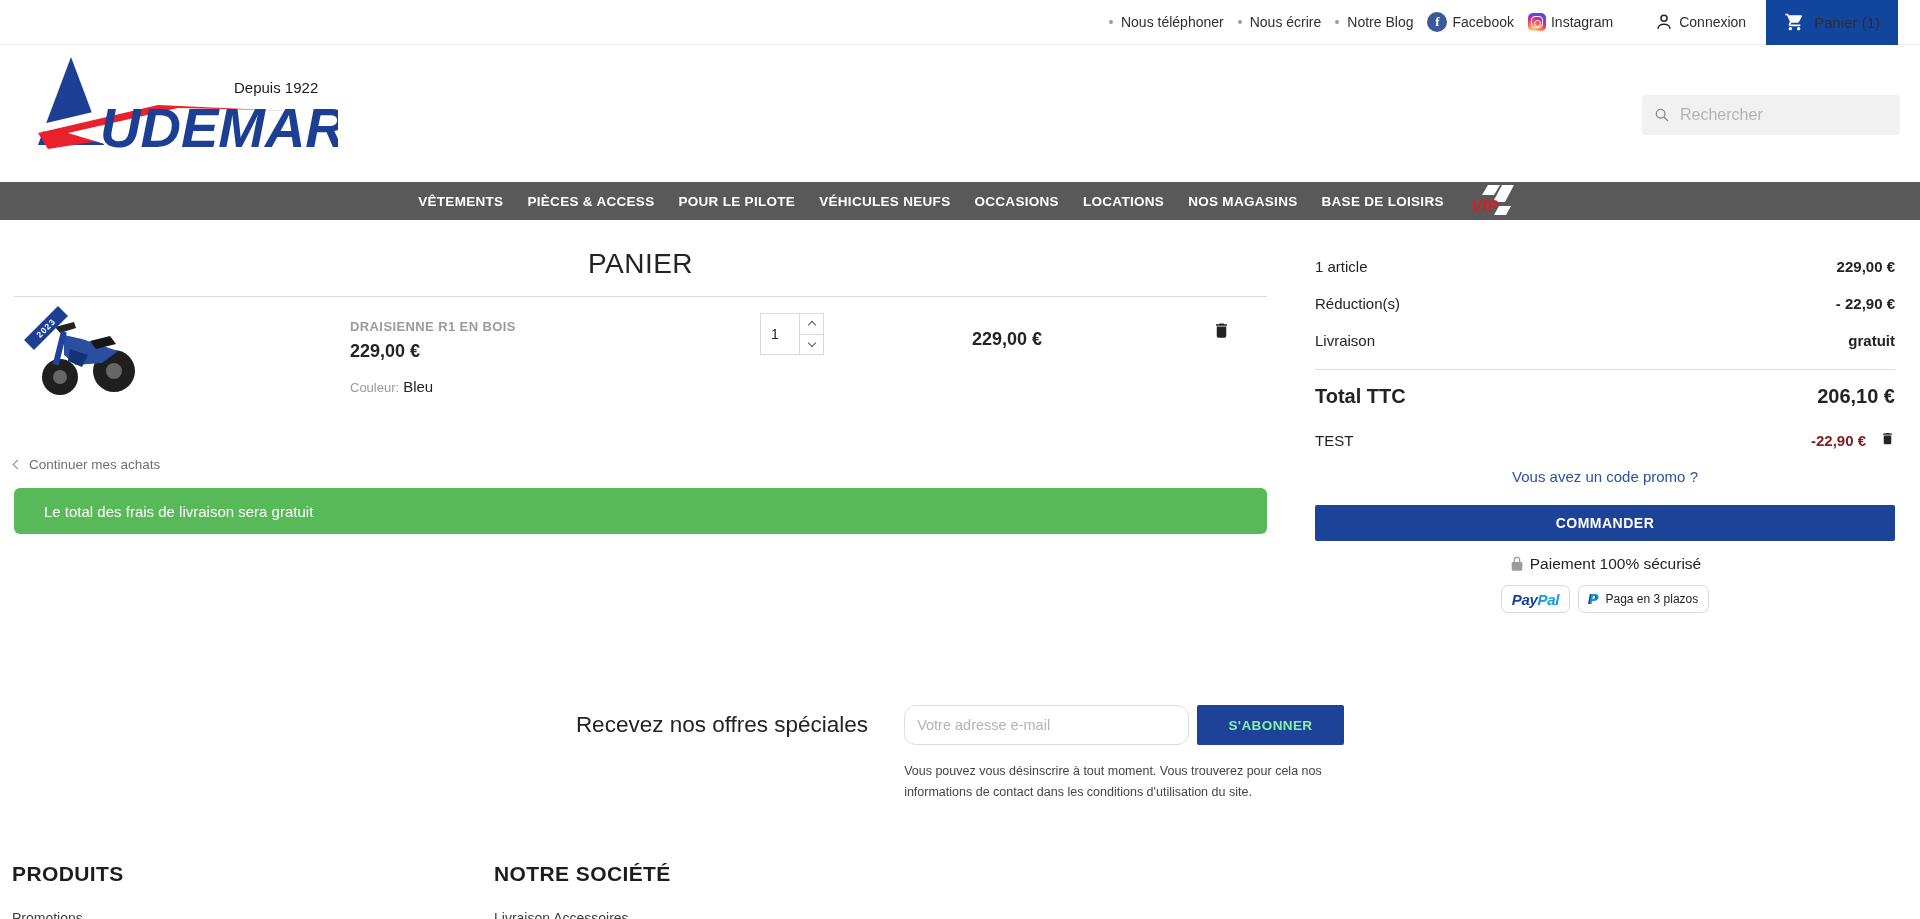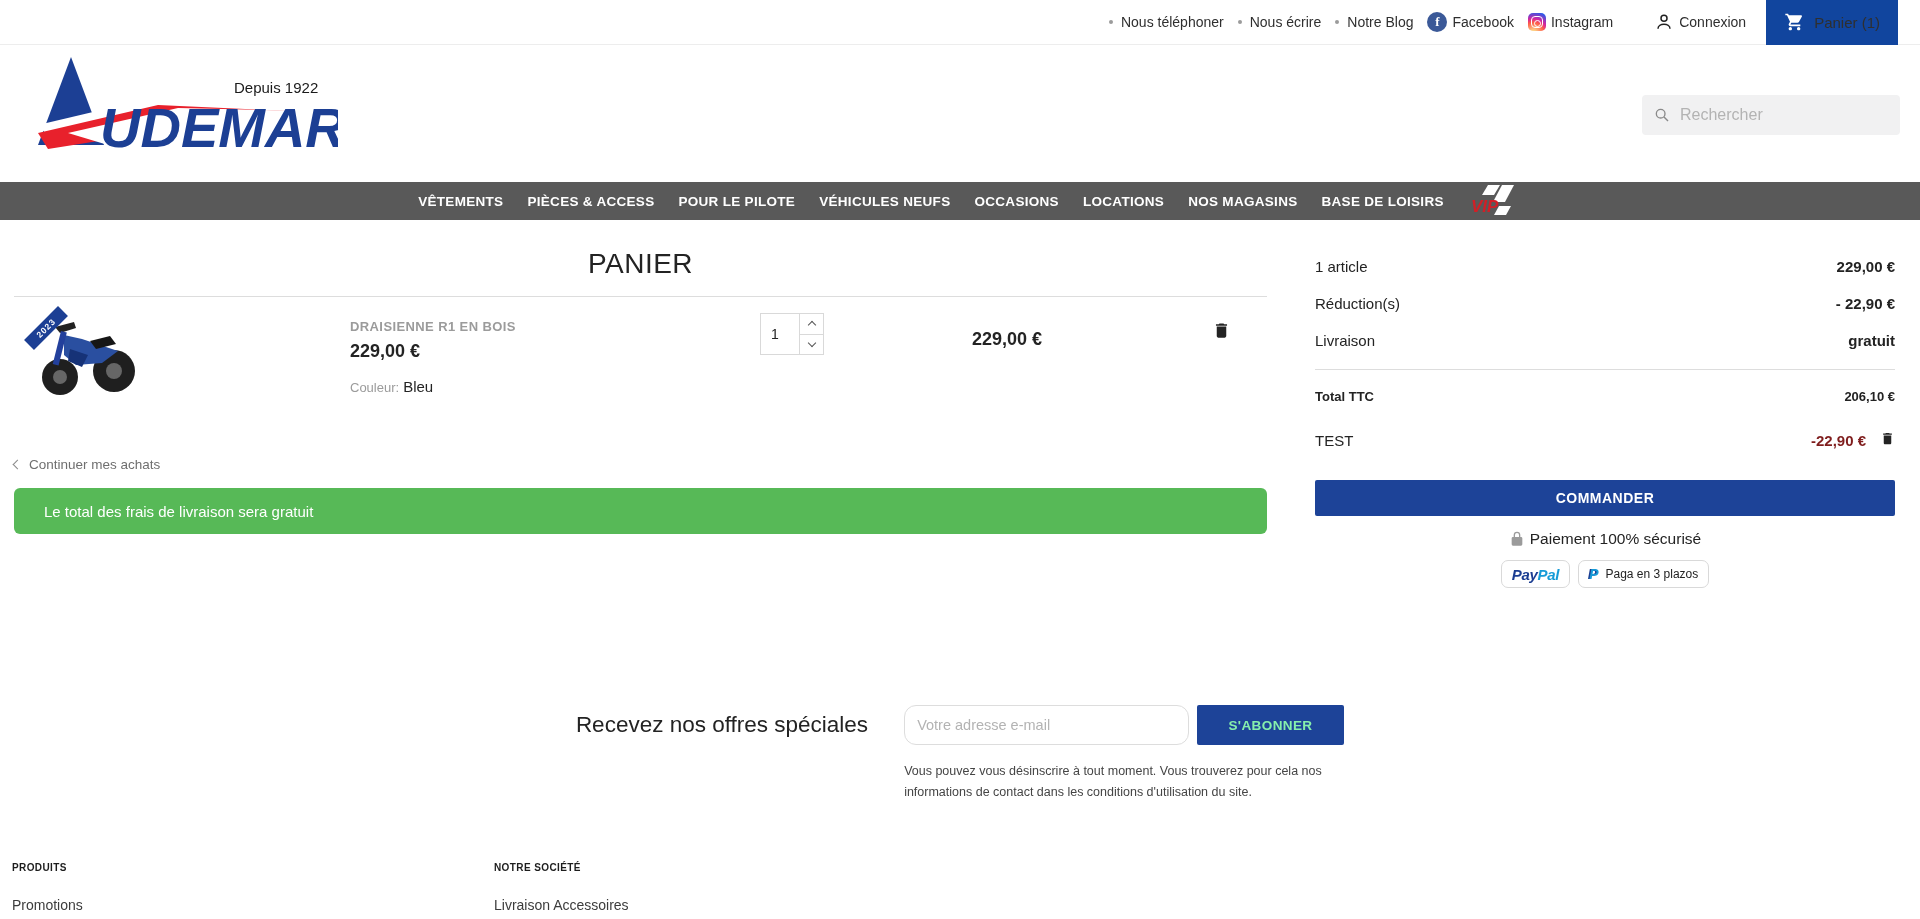--- a/index.html
+++ b/index.html
@@ -76,21 +76,21 @@
   .continue-link { display:flex; align-items:center; font-size:13.5px; color:#6f6f6f;
     margin-top:10px; cursor:pointer; }
   .free-ship { margin-top:16px; height:46px; background:#57b957; color:#fff; font-size:15px;
     display:flex; align-items:center; padding-left:30px; border-radius:6px; }
 
   
   .sum-row { display:flex; justify-content:space-between; align-items:center; height:37px; }
   .sum-row .val { font-weight:bold; }
   .sum-div { border:none; border-top:1px solid #ddd; margin:10px 0 6px; }
   .sum-total { display:flex; justify-content:space-between; align-items:center; height:40px;
-    font-weight:bold; font-size:13px;gap:28px; }
+    font-weight:bold; font-size:20px;gap:28px; }
   .sum-promo { display:flex; justify-content:space-between; align-items:center; height:40px; margin-top:4px; }
   .promo-right { display:flex; align-items:center; gap:14px; }
   .promo-val { color:#7f1d1d; font-weight:bold; }
   .mini-trash { background:none; border:none; cursor:pointer; }
   .promo-link { text-align:center; margin-top:8px; }
   .promo-link a { color:#2b51a3; font-size:15px; text-decoration:none; cursor:pointer; }
   .commander { display:block; width:100%; height:36px; margin-top:20px; background:#1d4398;
     color:#fff; font-weight:bold; font-size:14px; letter-spacing:.5px; border:none;
     border-radius:2px; cursor:pointer; font-family:"Liberation Sans", sans-serif; }
   .secure { display:flex; align-items:center; justify-content:center; gap:5px; margin-top:14px;
@@ -114,21 +114,21 @@
   .nl-input::placeholder { color:#b3b3b3; }
   .nl-btn { width:156px; height:40px; background:#1d4398; color:#86efac; border:none; border-radius:2px;
     font-weight:bold; font-size:13.5px; letter-spacing:.4px; cursor:pointer;
     font-family:"Liberation Sans", sans-serif; }
   .nl-note { margin-top:16px; font-size:12.5px; color:#454545; line-height:1.65; width:450px; }
 
   
   .footer { position:absolute; top:862px; left:0; width:100%; height:57px; }
   .f-col { position:absolute; top:0; }
   .f-col.c1 { left:12px; } .f-col.c2 { left:494px; }
-  .f-title { font-size:10px; font-weight:bold; letter-spacing:.4px; color:#1d1d1d; }
+  .f-title { font-size:21px; font-weight:bold; letter-spacing:.4px; color:#1d1d1d; }
   .f-link { display:block; margin-top:24px; font-size:14px; color:#3c3c3c; text-decoration:none; cursor:pointer; }
 </style>
 </head>
 <body>
 
 <div class="topbar">
   <a class="tb-link">
     <span class="dot"></span>
     <span>Nous téléphoner</span>
   </a>
@@ -272,20 +272,21 @@
     <span>TEST</span>
     <span class="promo-right">
       <span class="promo-val">-22,90 €</span>
       <button class="mini-trash">
         <svg width="15" height="15" viewBox="0 0 24 24">
             <path fill="#232323" d="M6 19c0 1.1.9 2 2 2h8c1.1 0 2-.9 2-2V7H6v12zM19 4h-3.5l-1-1h-5l-1 1H5v2h14V4z"></path>
           </svg>
       </button>
     </span>
   </div>
+  <div class="promo-link"><a>Vous avez un code promo ?</a></div>
   <button class="commander">COMMANDER</button>
   <div class="secure">
     <svg width="16" height="16" viewBox="0 0 24 24">
         <path fill="#9b9b9b" d="M12 1a5 5 0 0 0-5 5v3H6a2 2 0 0 0-2 2v9a2 2 0 0 0 2 2h12a2 2 0 0 0 2-2v-9a2 2 0 0 0-2-2h-1V6a5 5 0 0 0-5-5zm-3 8V6a3 3 0 1 1 6 0v3H9z"></path>
       </svg>
     <span>Paiement 100% sécurisé</span>
   </div>
   <div class="pay-badges">
     <span class="pay-badge">
       <span class="pp-word"><span class="pp-pay">Pay</span><span class="pp-pal">Pal</span></span>

